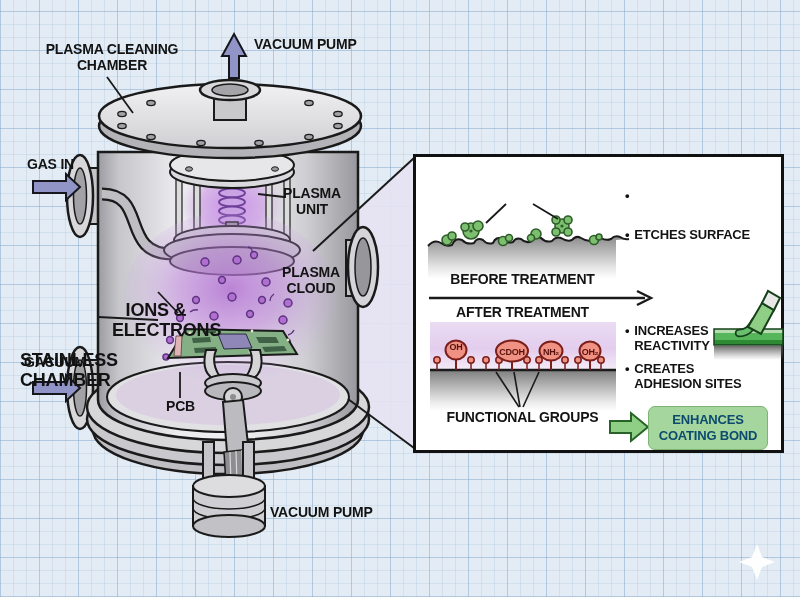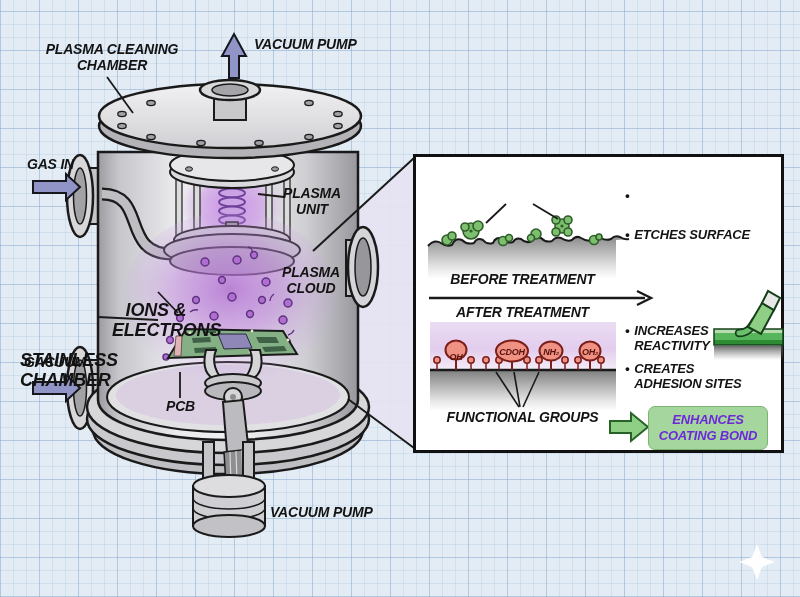--- a/index.html
+++ b/index.html
@@ -5,21 +5,20 @@
   html,body{margin:0;padding:0;}
   #stage{
     position:relative;width:800px;height:597px;overflow:hidden;
     background-color:#e3ecf4;
     background-image:
       repeating-linear-gradient(0deg, rgba(125,162,200,0.38) 0 1px, transparent 1px 39px),
       repeating-linear-gradient(90deg, rgba(125,162,200,0.38) 0 1px, transparent 1px 39px),
       repeating-linear-gradient(0deg, rgba(140,175,210,0.20) 0 1px, transparent 1px 13px),
       repeating-linear-gradient(90deg, rgba(140,175,210,0.20) 0 1px, transparent 1px 13px);
     font-family:"Liberation Sans","DejaVu Sans",sans-serif;
-    font-style:italic;
   }
   svg{position:absolute;left:0;top:0;}
   .lbl{
     position:absolute;font-weight:700;font-size:14px;line-height:1.12;
     color:#131313;white-space:pre-line;letter-spacing:-0.2px;
   }
   .sm{font-size:18px;margin-top:43px;}
   .ctr{text-align:center;}
   .bullet-item{
     position:absolute;display:flex;gap:5px;font-weight:700;font-size:13px;
@@ -27,21 +26,21 @@
   }
   .bullet-item .bt{white-space:pre-line;}
   .balloon-lbl{
     position:absolute;font-weight:700;font-size:9px;color:#58120d;
     text-align:center;letter-spacing:-0.3px;
   }
   #enhances-box{
     position:absolute;left:648px;top:406px;width:118px;height:42px;
     background:#a5d69d;border:1.5px solid #7cb573;border-radius:7px;
     display:flex;align-items:center;justify-content:center;
-    font-weight:700;font-size:13px;line-height:1.2;color:#6d28d9;
+    font-weight:700;font-size:13px;line-height:1.2;color:#0c4a6e;
     text-align:center;white-space:pre-line;letter-spacing:-0.2px;
   }
 </style>
 </head>
 <body>
 
 <div id="stage">
 
 <svg width="800" height="597" viewBox="0 0 800 597">
   <defs>
@@ -378,18 +377,18 @@
 </div>
 <div class="bullet-item" style="left:625px;top:362px;width:145px">
   <span>•</span>
   <span class="bt">CREATES
 ADHESION SITES</span>
 </div>
 
 <div id="enhances-box">ENHANCES
 COATING BOND</div>
 
-<div class="balloon-lbl" style="left:441px;top:352px;width:30px">OH</div>
+<div class="balloon-lbl" style="left:441px;top:342px;width:30px">OH</div>
 <div class="balloon-lbl" style="left:494px;top:347px;width:36px">CDOH</div>
 <div class="balloon-lbl" style="left:536px;top:347px;width:30px">NH₂</div>
 <div class="balloon-lbl" style="left:575px;top:347px;width:30px">OH₂</div>
 
 </div>
 
 </body></html>

